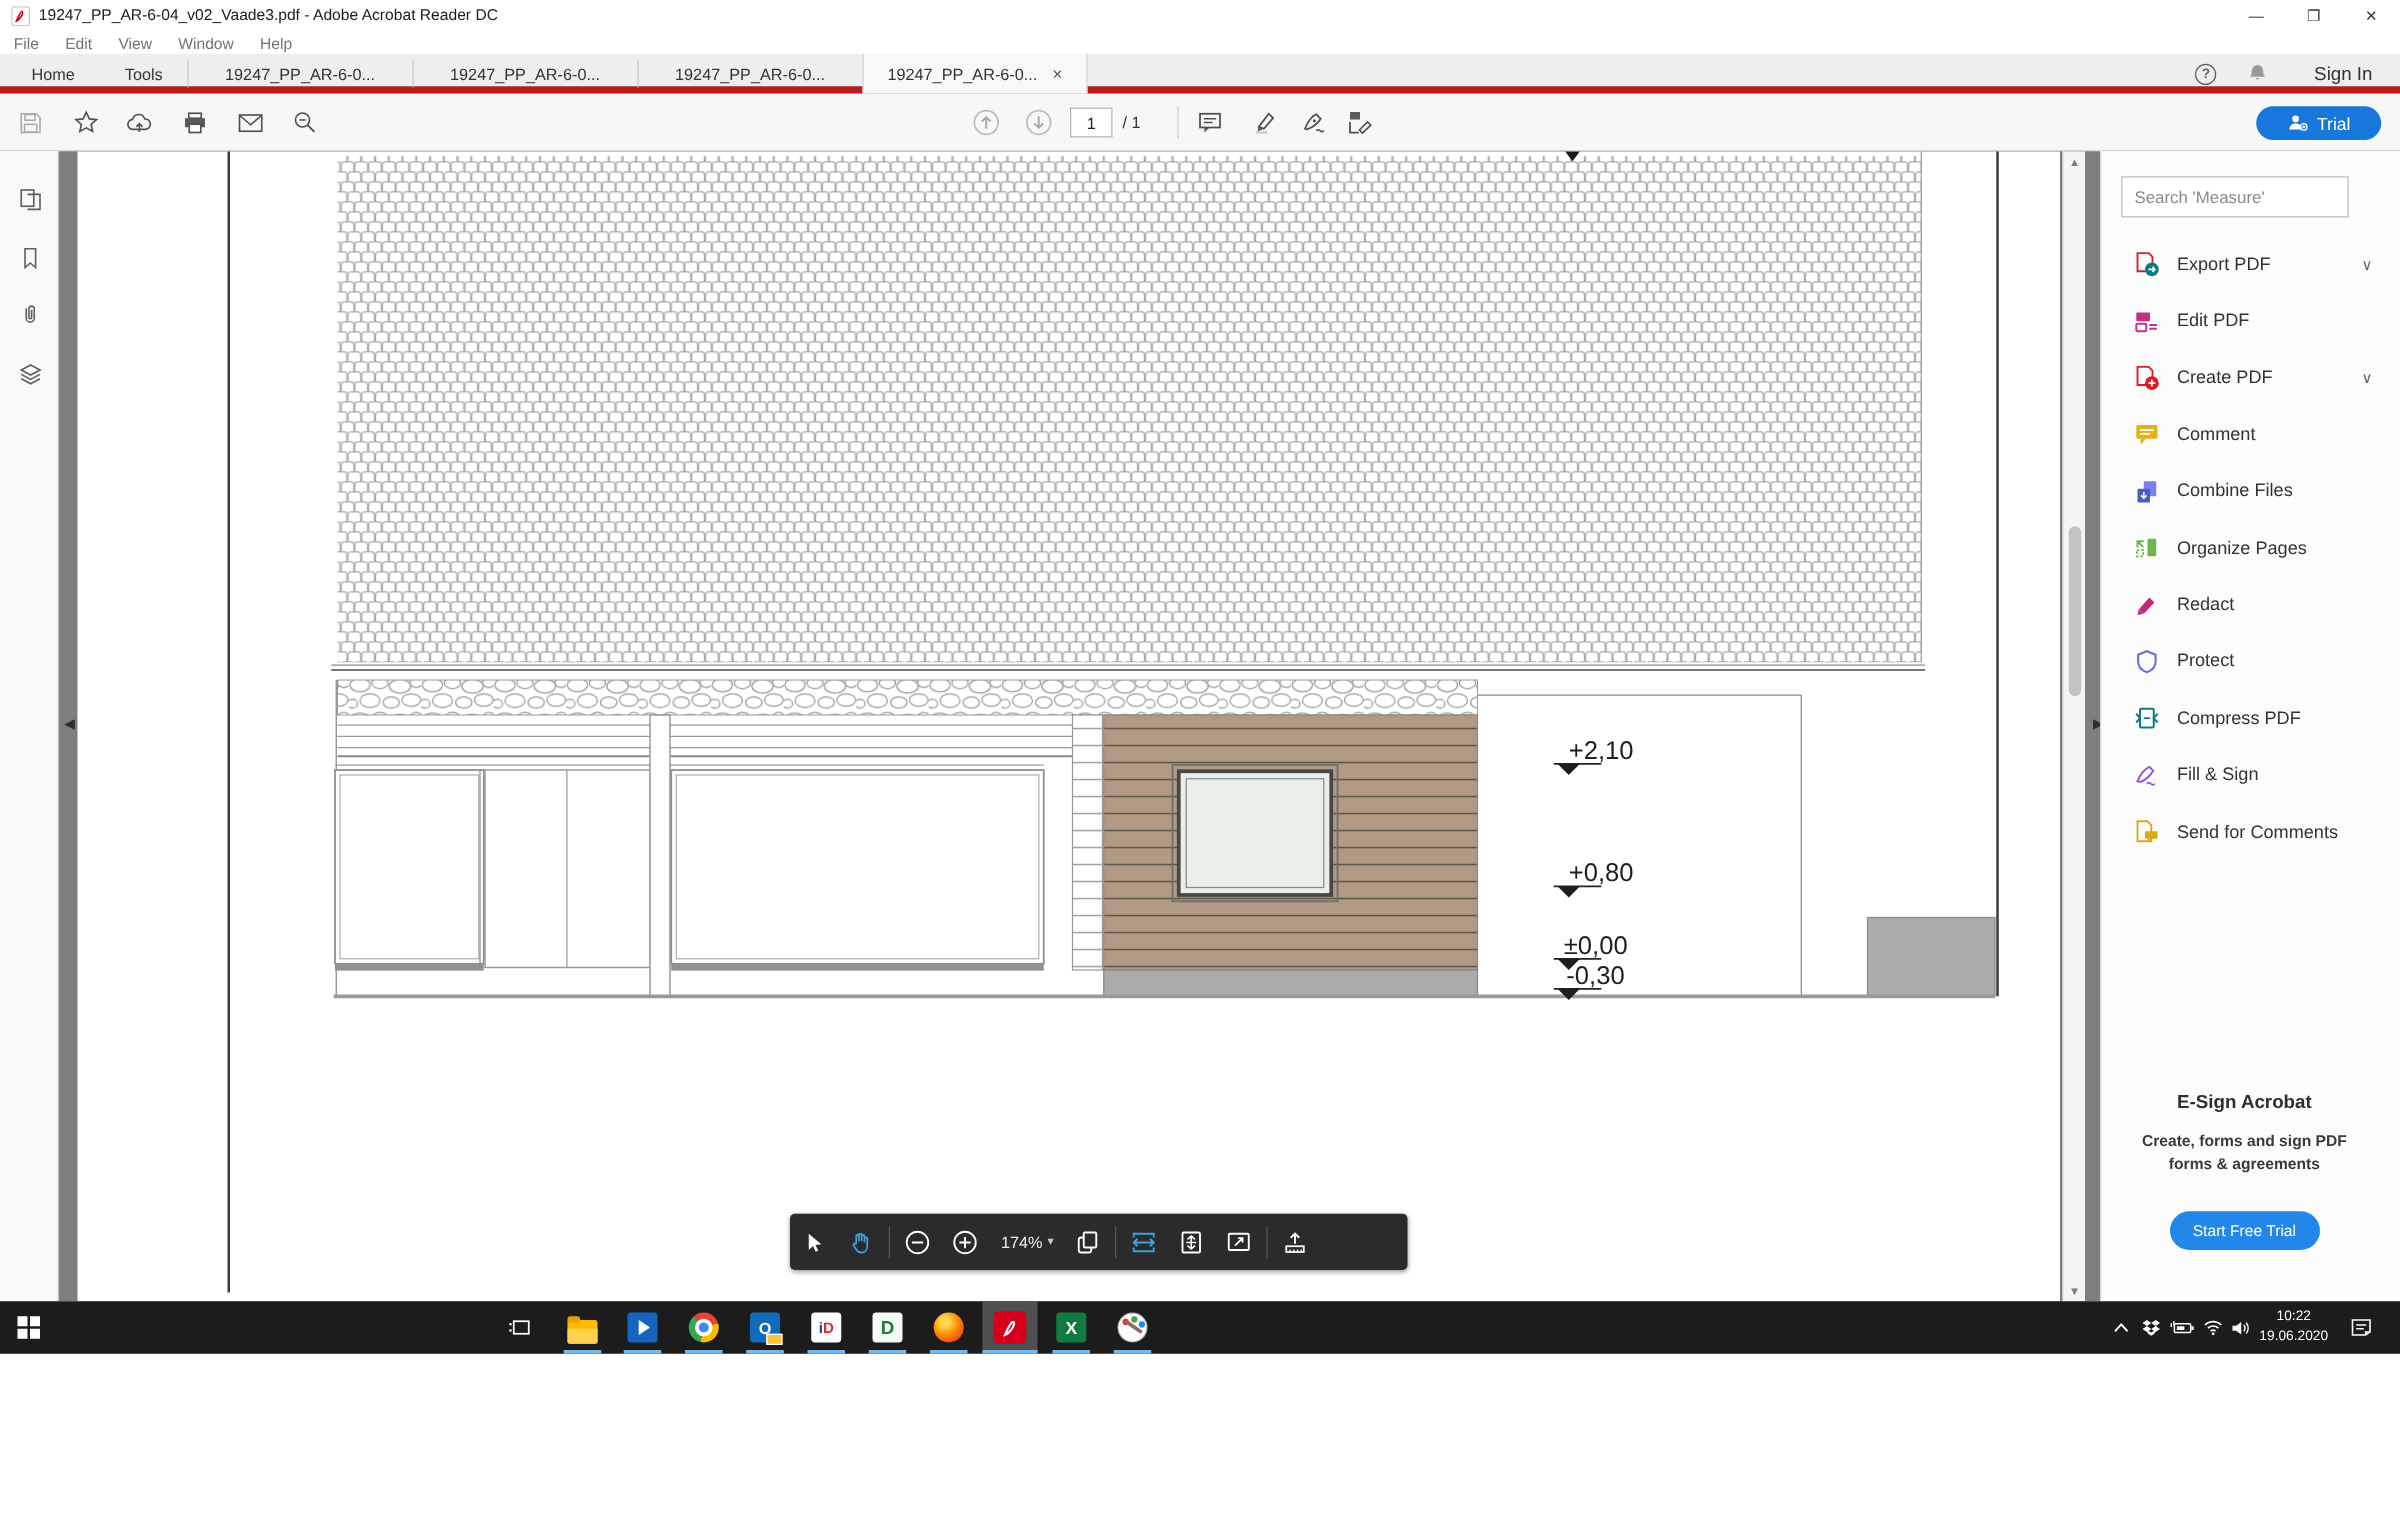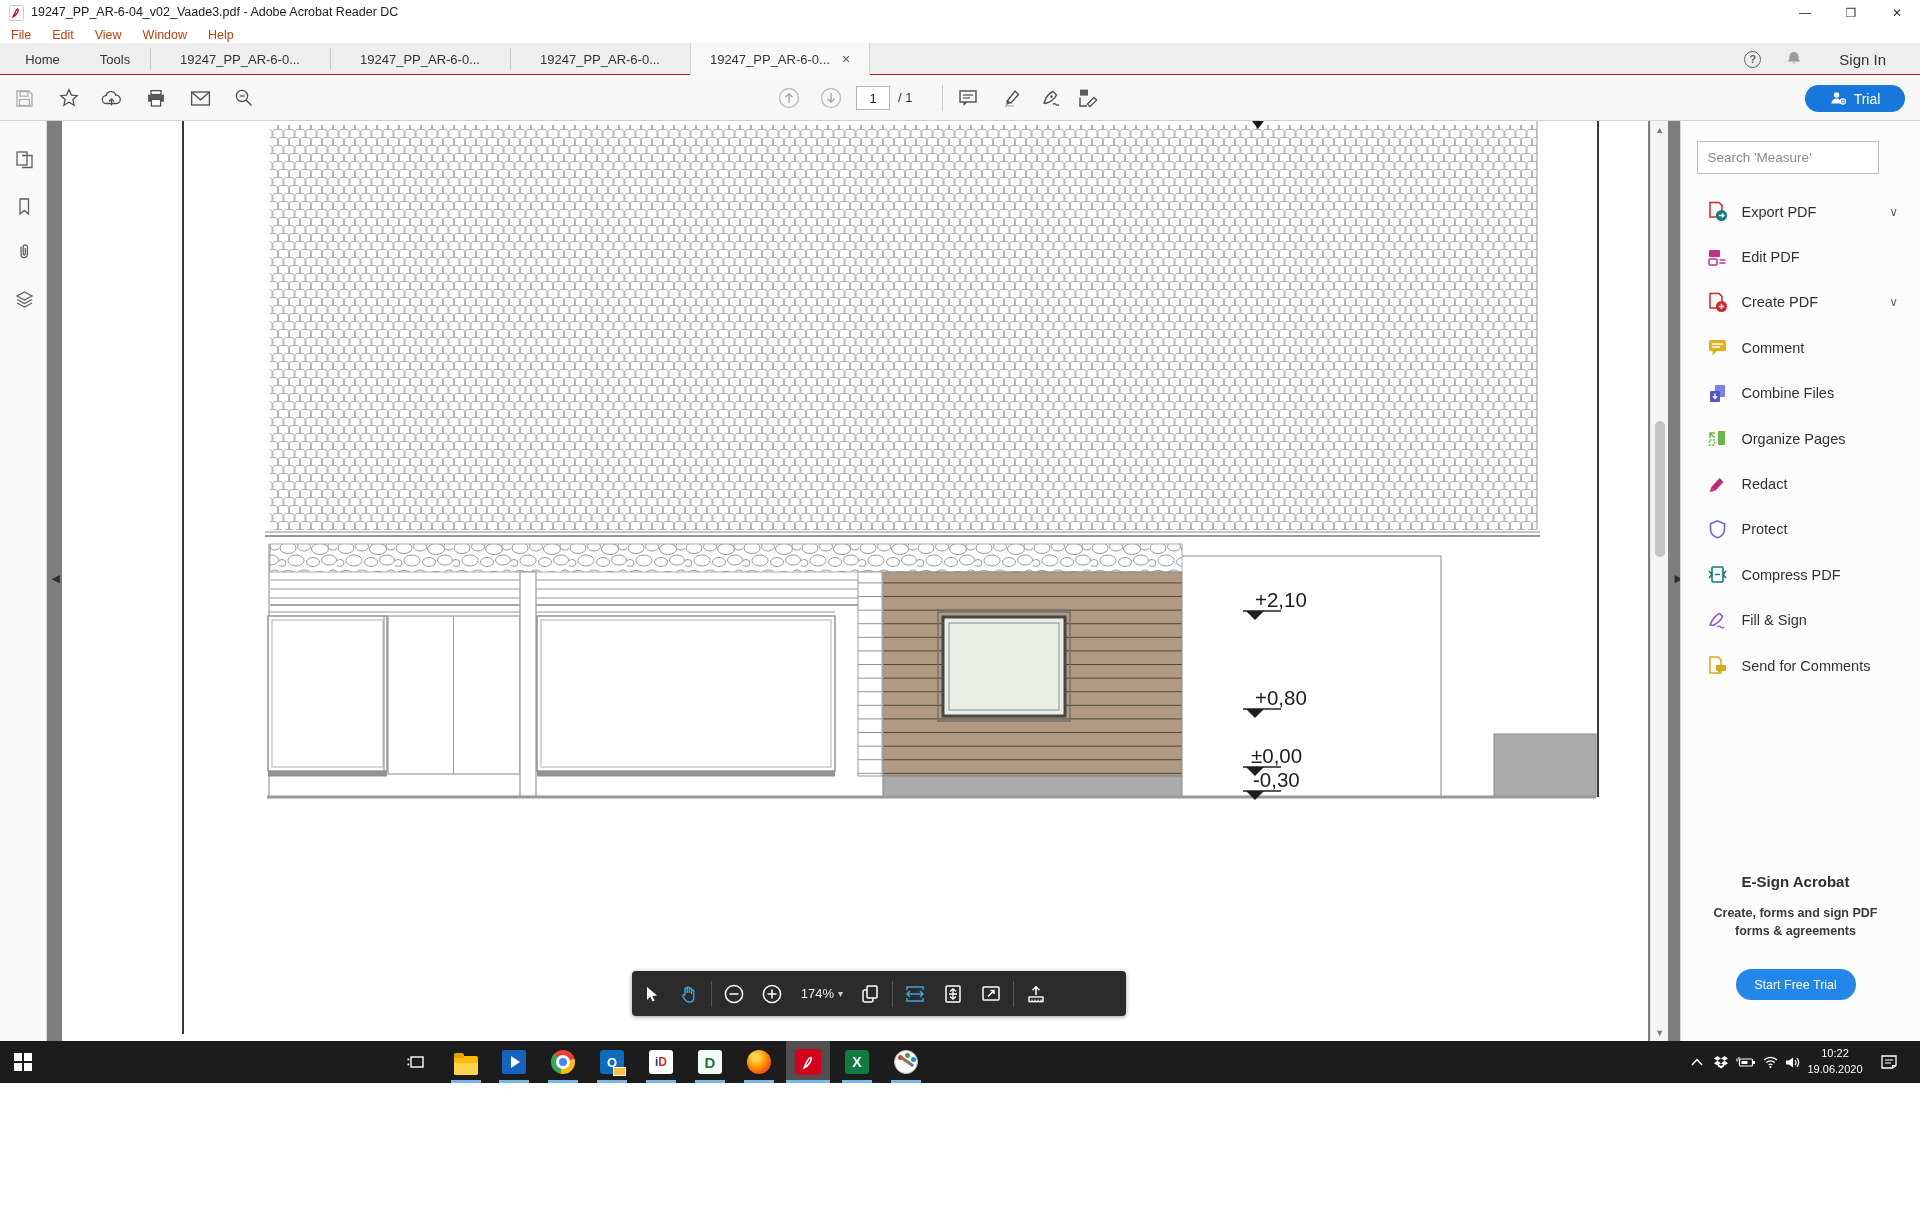--- a/index.html
+++ b/index.html
@@ -11,34 +11,34 @@
   .titlebar { position:relative; height:26px; background:#fff; }
   .app-ico { position:absolute; left:9px; top:5px; width:15px; height:16px; }
   .title-text { position:absolute; left:31px; top:5px; font-size:12.5px; color:#202020; }
   .winbtns { position:absolute; right:0; top:0; height:26px; display:flex; }
   .winbtn { width:46px; height:26px; display:flex; align-items:center; justify-content:center;
     font-size:12px; color:#333; cursor:default; }
 
   
   .menubar { position:relative; height:17px; background:#fff; display:flex; align-items:center;
     padding-left:11px; gap:21px; }
-  .menu-item { font-size:12.5px; color:#c2410c; }
-
-  
-  .tabbar { position:relative; height:32px; background:#eeeeee; border-bottom:1px solid #b91c1c; }
+  .menu-item { font-size:12.5px; color:#737373; }
+
+  
+  .tabbar { position:relative; height:32px; background:#eeeeee; border-bottom:6px solid #b91c1c; }
   .tab { position:absolute; top:0; height:32px; display:flex; align-items:center;
     justify-content:center; font-size:13px; color:#333; }
   .tab-sep { position:absolute; top:5px; height:22px; width:1px; background:#c9c9c9; }
   .tab.active { background:#f8f8f8; border-left:1px solid #d2d2d2; border-right:1px solid #d2d2d2; }
   .tab-close { margin-left:12px; font-size:14px; color:#555; }
   .tb-right { position:absolute; right:0; top:0; height:32px; display:flex; align-items:center; }
   .help-circ { width:17px; height:17px; border:1.6px solid #5f5f5f; border-radius:50%;
     color:#5f5f5f; font-size:11px; font-weight:bold; display:flex; align-items:center;
     justify-content:center; margin-right:24px; }
-  .signin { font-size:15px; color:#333; margin-right:34px; }
+  .signin { font-size:15px; color:#333; margin-right:22px; }
 
   
   .toolbar { position:relative; height:46px; background:#f7f7f7; border-bottom:1px solid #d2d2d2; }
   .tool-btn { position:absolute; top:7px; width:32px; height:32px; display:flex;
     align-items:center; justify-content:center; }
   .page-input { position:absolute; left:856px; top:11px; width:34px; height:24px;
     border:1px solid #b4b4b4; background:#fff; text-align:center; font-size:13px; color:#222; }
   .page-total { position:absolute; left:898px; top:15px; font-size:13px; color:#333; }
   .tool-sep { position:absolute; left:942px; top:10px; width:1px; height:26px; background:#cfcfcf; }
   .share-pill { position:absolute; left:1805px; top:10px; width:100px; height:27px;

